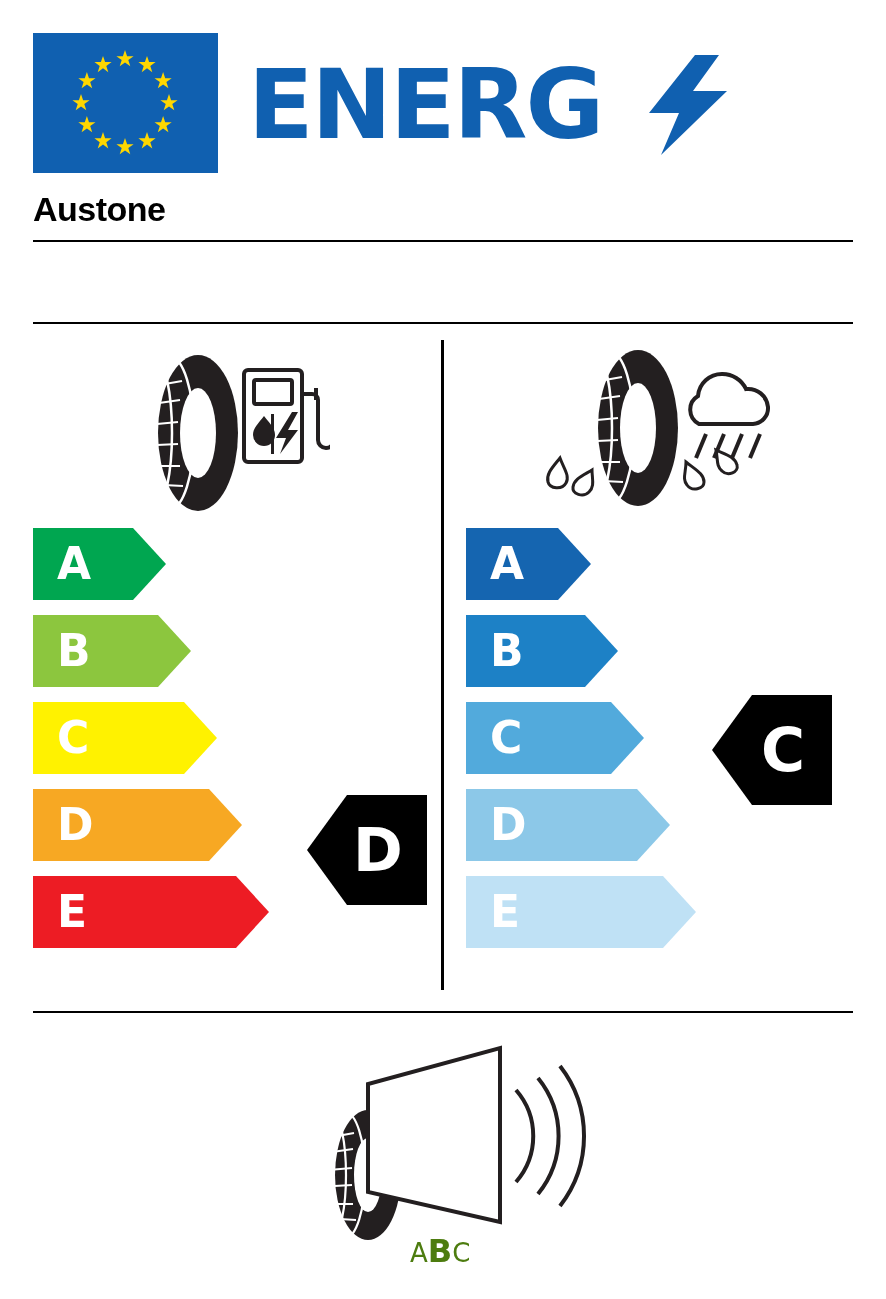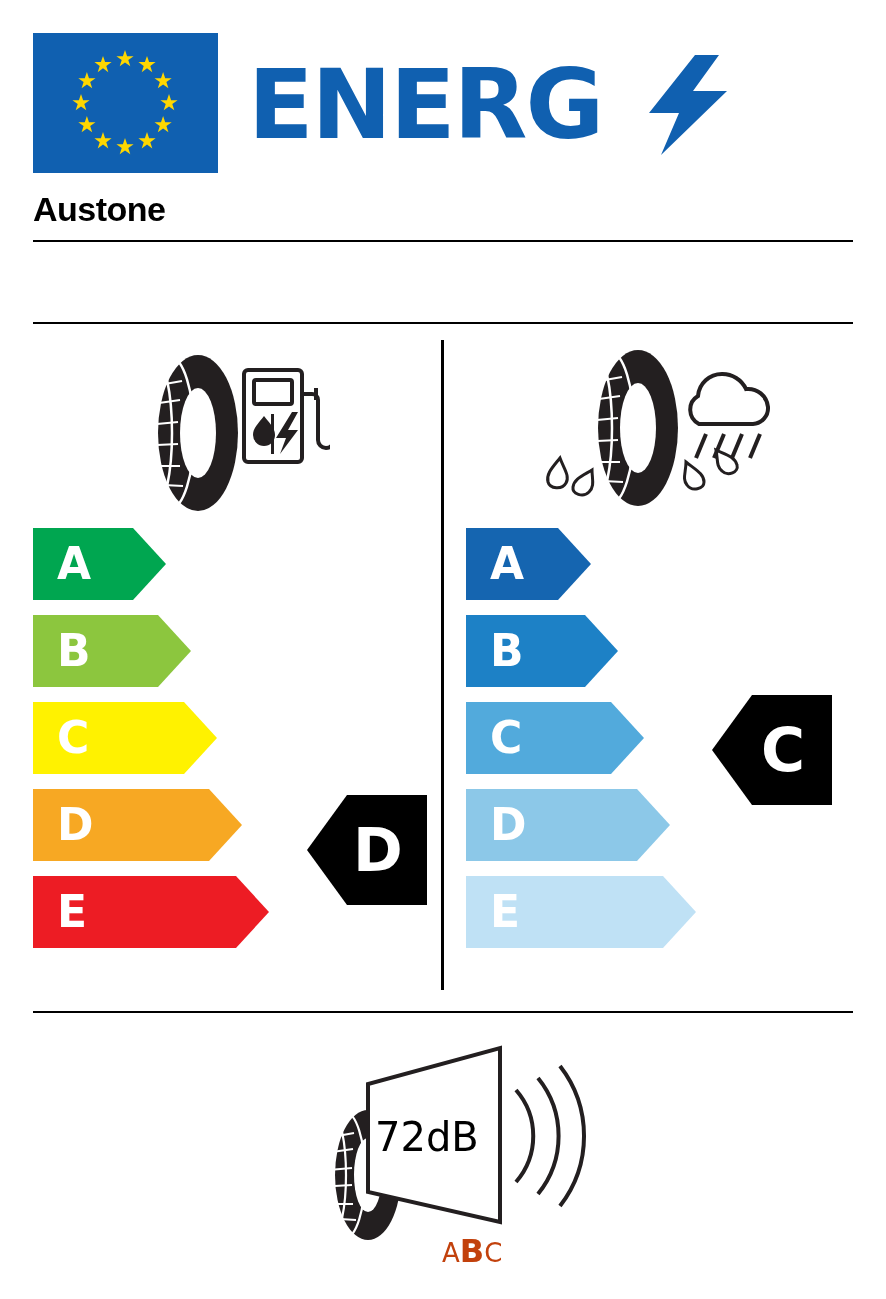--- a/index.html
+++ b/index.html
@@ -161,22 +161,21 @@
     font-size: 40px;
     font-family: "DejaVu Sans", sans-serif;
     color: #000;
   }
   .noise-classes {
     position: absolute;
     left: 120px;
     top: 192px;
     font-size: 26px;
     font-family: "DejaVu Sans", sans-serif;
-    color: #c2410c;
-    margin-left: 32px;
+    color: #4d7c0f;
   }
   .noise-classes .sel {
     font-weight: bold;
     font-size: 32px;
   }
 </style>
 </head>
 <body>
 
 <div class="label-sheet">
@@ -424,19 +423,18 @@
       <g fill="#ffffff" stroke="#231f20" stroke-width="4">
         <polygon points="210,8 210,182 78,152 78,44"></polygon>
       </g>
 
       <g fill="none" stroke="#231f20" stroke-width="4">
         <path d="M226 50 a70 70 0 0 1 0 92"></path>
         <path d="M248 38 a92 92 0 0 1 0 116"></path>
         <path d="M270 26 a114 114 0 0 1 0 140"></path>
       </g>
     </svg>
-    <div class="noise-db">72dB</div>
     <div class="noise-classes">
       <span>A</span><span class="sel">B</span><span>C</span>
     </div>
   </div>
 
 </div>
 
 </body></html>

